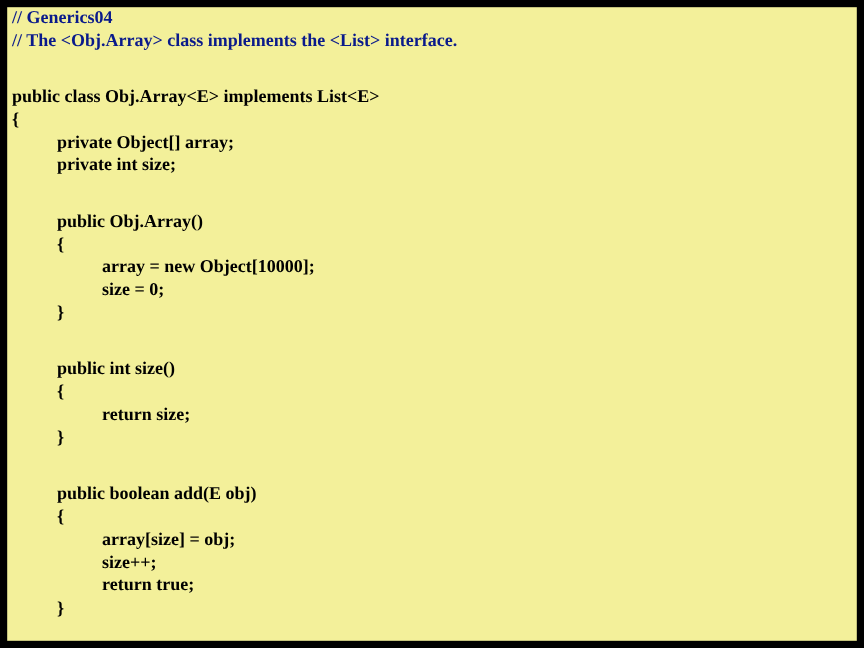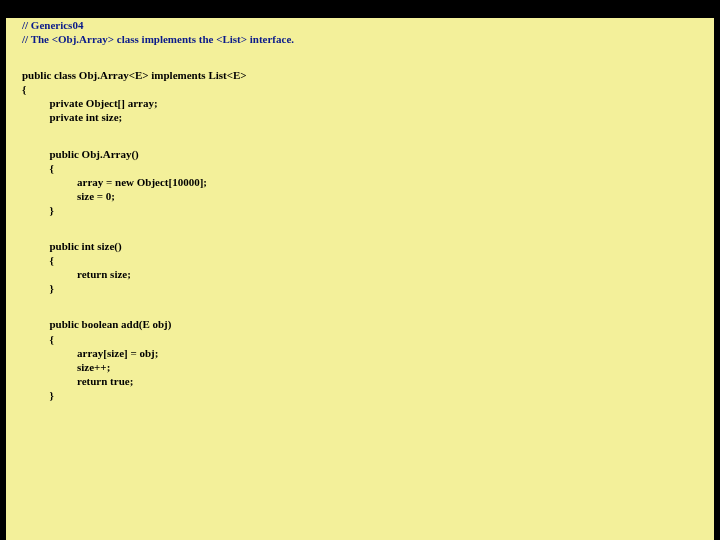--- a/index.html
+++ b/index.html
@@ -20,26 +20,26 @@
     height: 100%;
     box-sizing: border-box;
     padding: 0 4px;
     font-family: "Times New Roman", Times, serif;
     font-size: 15.5px;
     line-height: 1.25;
     color: #000;
     font-weight: 700;
   }
   pre.code {
-    margin: 12px;
+    margin: 0;
     padding: 0;
     font-family: "Times New Roman", Times, serif;
     font-weight: 700;
     white-space: pre;
-    font-size: 11px;
+    font-size: 15px;
     line-height: 1.28;
   }
   .comment {
     color: #0a1a8b;
   }
   .blank {
     display: block;
     height: 8px;
   }
 </style>

